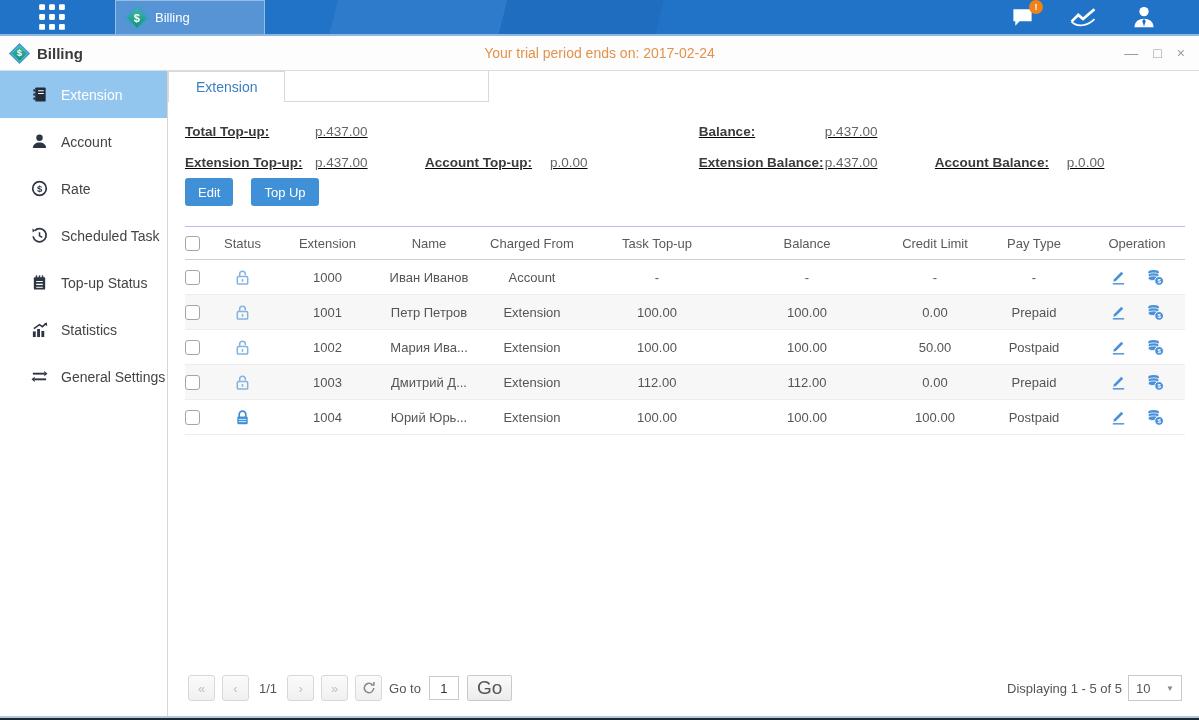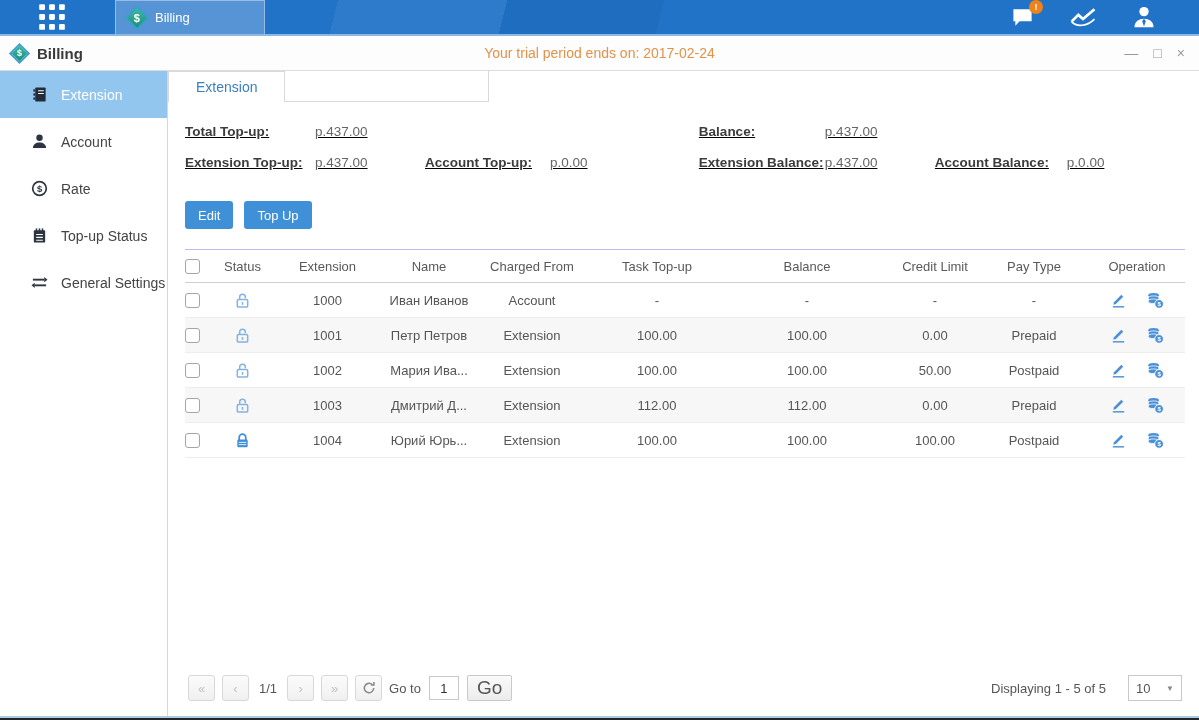--- a/index.html
+++ b/index.html
@@ -58,21 +58,21 @@
   
   .summary { margin-top:14px; }
   .sum-row { display:flex; height:31px; align-items:center; font-size:13.5px; }
   .sum-col { display:grid; width:510px; align-items:center;text-decoration:underline; }
   .sum-col.left  { grid-template-columns:130px 110px 125px 1fr; }
   .sum-col.right { grid-template-columns:126px 110px 132px 1fr;padding-left:14px; }
   .sum-label { font-weight:bold; color:#3c3c3c; }
   .sum-value { color:#666; }
 
   
-  .toolbar { margin-top:23px; display:flex; gap:11px; }
+  .toolbar { display:flex; gap:18px; }
   .btn-primary { background:#4090d8; color:#fff; border:none; border-radius:3px; height:28px;
     padding:0 13px; font-size:13px; font-family:inherit; cursor:pointer; }
 
   
   .table { margin-top:20px; font-size:13px; color:#555; }
   .thead { display:flex; height:34px; align-items:center; border-top:1px solid #c4b5fd; border-bottom:1px solid #cfcfcf; color:#595959; }
   .trow { display:flex; height:35px; align-items:center; border-bottom:1px solid #ededed; }
   .trow:nth-child(even) { background:#f7f7f7; }
   .cell { text-align:center; overflow:hidden; white-space:nowrap; }
   .c-check   { width:30px;  display:flex; justify-content:flex-start; }
@@ -97,21 +97,21 @@
   .pager { flex:0 0 46px; display:flex; align-items:center; padding:0 3px 10px 3px; font-size:13px; color:#555; }
   .pg-btn { width:27px; height:26px; border:1px solid #d8d8d8; border-radius:3px;
     background:linear-gradient(#fbfbfb,#f0f0f0); color:#c2c2c2; font-size:13px;
     display:flex; align-items:center; justify-content:center; margin-right:7px; cursor:pointer; }
   .pg-indicator { margin:0 10px 0 3px; color:#555; }
   .pg-goto { margin-right:8px; }
   .pg-input { width:30px; height:24px; border:1px solid #c9c9c9; text-align:center; font-size:13px;
     color:#333; font-family:inherit; margin-right:8px; }
   .pg-go { height:26px; padding:0 9px; border:1px solid #c9c9c9; border-radius:2px;
     background:linear-gradient(#fafafa,#ececec); color:#555; font-size:19px; font-family:inherit; cursor:pointer; }
-  .pager-right { margin-left:auto; display:flex; align-items:center; gap:22px; }
+  .pager-right { margin-left:auto; display:flex; align-items:center; gap:6px; }
   .page-size { width:54px; height:26px; border:1px solid #c9c9c9; background:#fff; display:flex;
     align-items:center; justify-content:space-between; padding:0 7px; cursor:pointer; }
   .page-size .caret { font-size:8px; color:#888; }
 
   
   .bottom-edge { flex:0 0 4px; background:#23272b; border-top:2px solid #aecbe6; }
 </style>
 </head>
 <body>
 
@@ -201,29 +201,51 @@
         <span class="s-icon">
           <svg viewBox="0 0 18 18" width="17" height="17">
             <circle cx="9" cy="9" r="7.2" fill="none" stroke="currentColor" stroke-width="1.8"></circle>
             <text x="9" y="12.4" font-size="10" font-weight="bold" fill="currentColor" text-anchor="middle">$</text>
           </svg>
         </span>
         <span>Rate</span>
       </div>
       <div class="side-item">
         <span class="s-icon">
+          <svg viewBox="0 0 18 18" width="17" height="17" fill="none" stroke="currentColor">
+            <path d="M4 3.8 A7 7 0 1 1 2.2 10" stroke-width="1.8"></path>
+            <path d="M1.5 1.5 L4.3 3.6 L1.8 5.8" fill="currentColor" stroke="none"></path>
+            <path d="M9 5.5 V9.3 L12 11" stroke-width="1.6"></path>
+          </svg>
+        </span>
+        <span>Scheduled Task</span>
+      </div>
+      <div class="side-item">
+        <span class="s-icon">
           <svg viewBox="0 0 18 18" width="17" height="17" fill="currentColor">
             <rect x="3" y="3.5" width="12" height="13" rx="1"></rect>
             <rect x="5" y="1.5" width="1.6" height="3"></rect>
               <rect x="8.2" y="1.5" width="1.6" height="3"></rect>
               <rect x="11.4" y="1.5" width="1.6" height="3"></rect>
             <path d="M5.5 8 h7 M5.5 11 h7 M5.5 14 h7" stroke="#fff" stroke-width="1.2"></path>
           </svg>
         </span>
         <span>Top-up Status</span>
+      </div>
+      <div class="side-item">
+        <span class="s-icon">
+          <svg viewBox="0 0 18 18" width="17" height="17" fill="currentColor">
+            <rect x="2" y="11" width="3" height="6"></rect>
+              <rect x="6.5" y="8.5" width="3" height="8.5"></rect>
+              <rect x="11" y="10.5" width="3" height="6.5"></rect>
+            <path d="M3 8 L9 3.8 L12 6 L16 2.5" fill="none" stroke="currentColor" stroke-width="1.6"></path>
+            <path d="M16.8 1.5 l0.4 4 -3.4-2.2 z"></path>
+          </svg>
+        </span>
+        <span>Statistics</span>
       </div>
       <div class="side-item">
         <span class="s-icon">
           <svg viewBox="0 0 18 18" width="17" height="17" fill="currentColor">
             <rect x="2" y="5" width="12" height="2"></rect>
             <path d="M14 3.2 L17.5 6 L14 8.8 z"></path>
             <rect x="4" y="11" width="12" height="2"></rect>
             <path d="M4 9.2 L0.5 12 L4 14.8 z"></path>
           </svg>
         </span>

